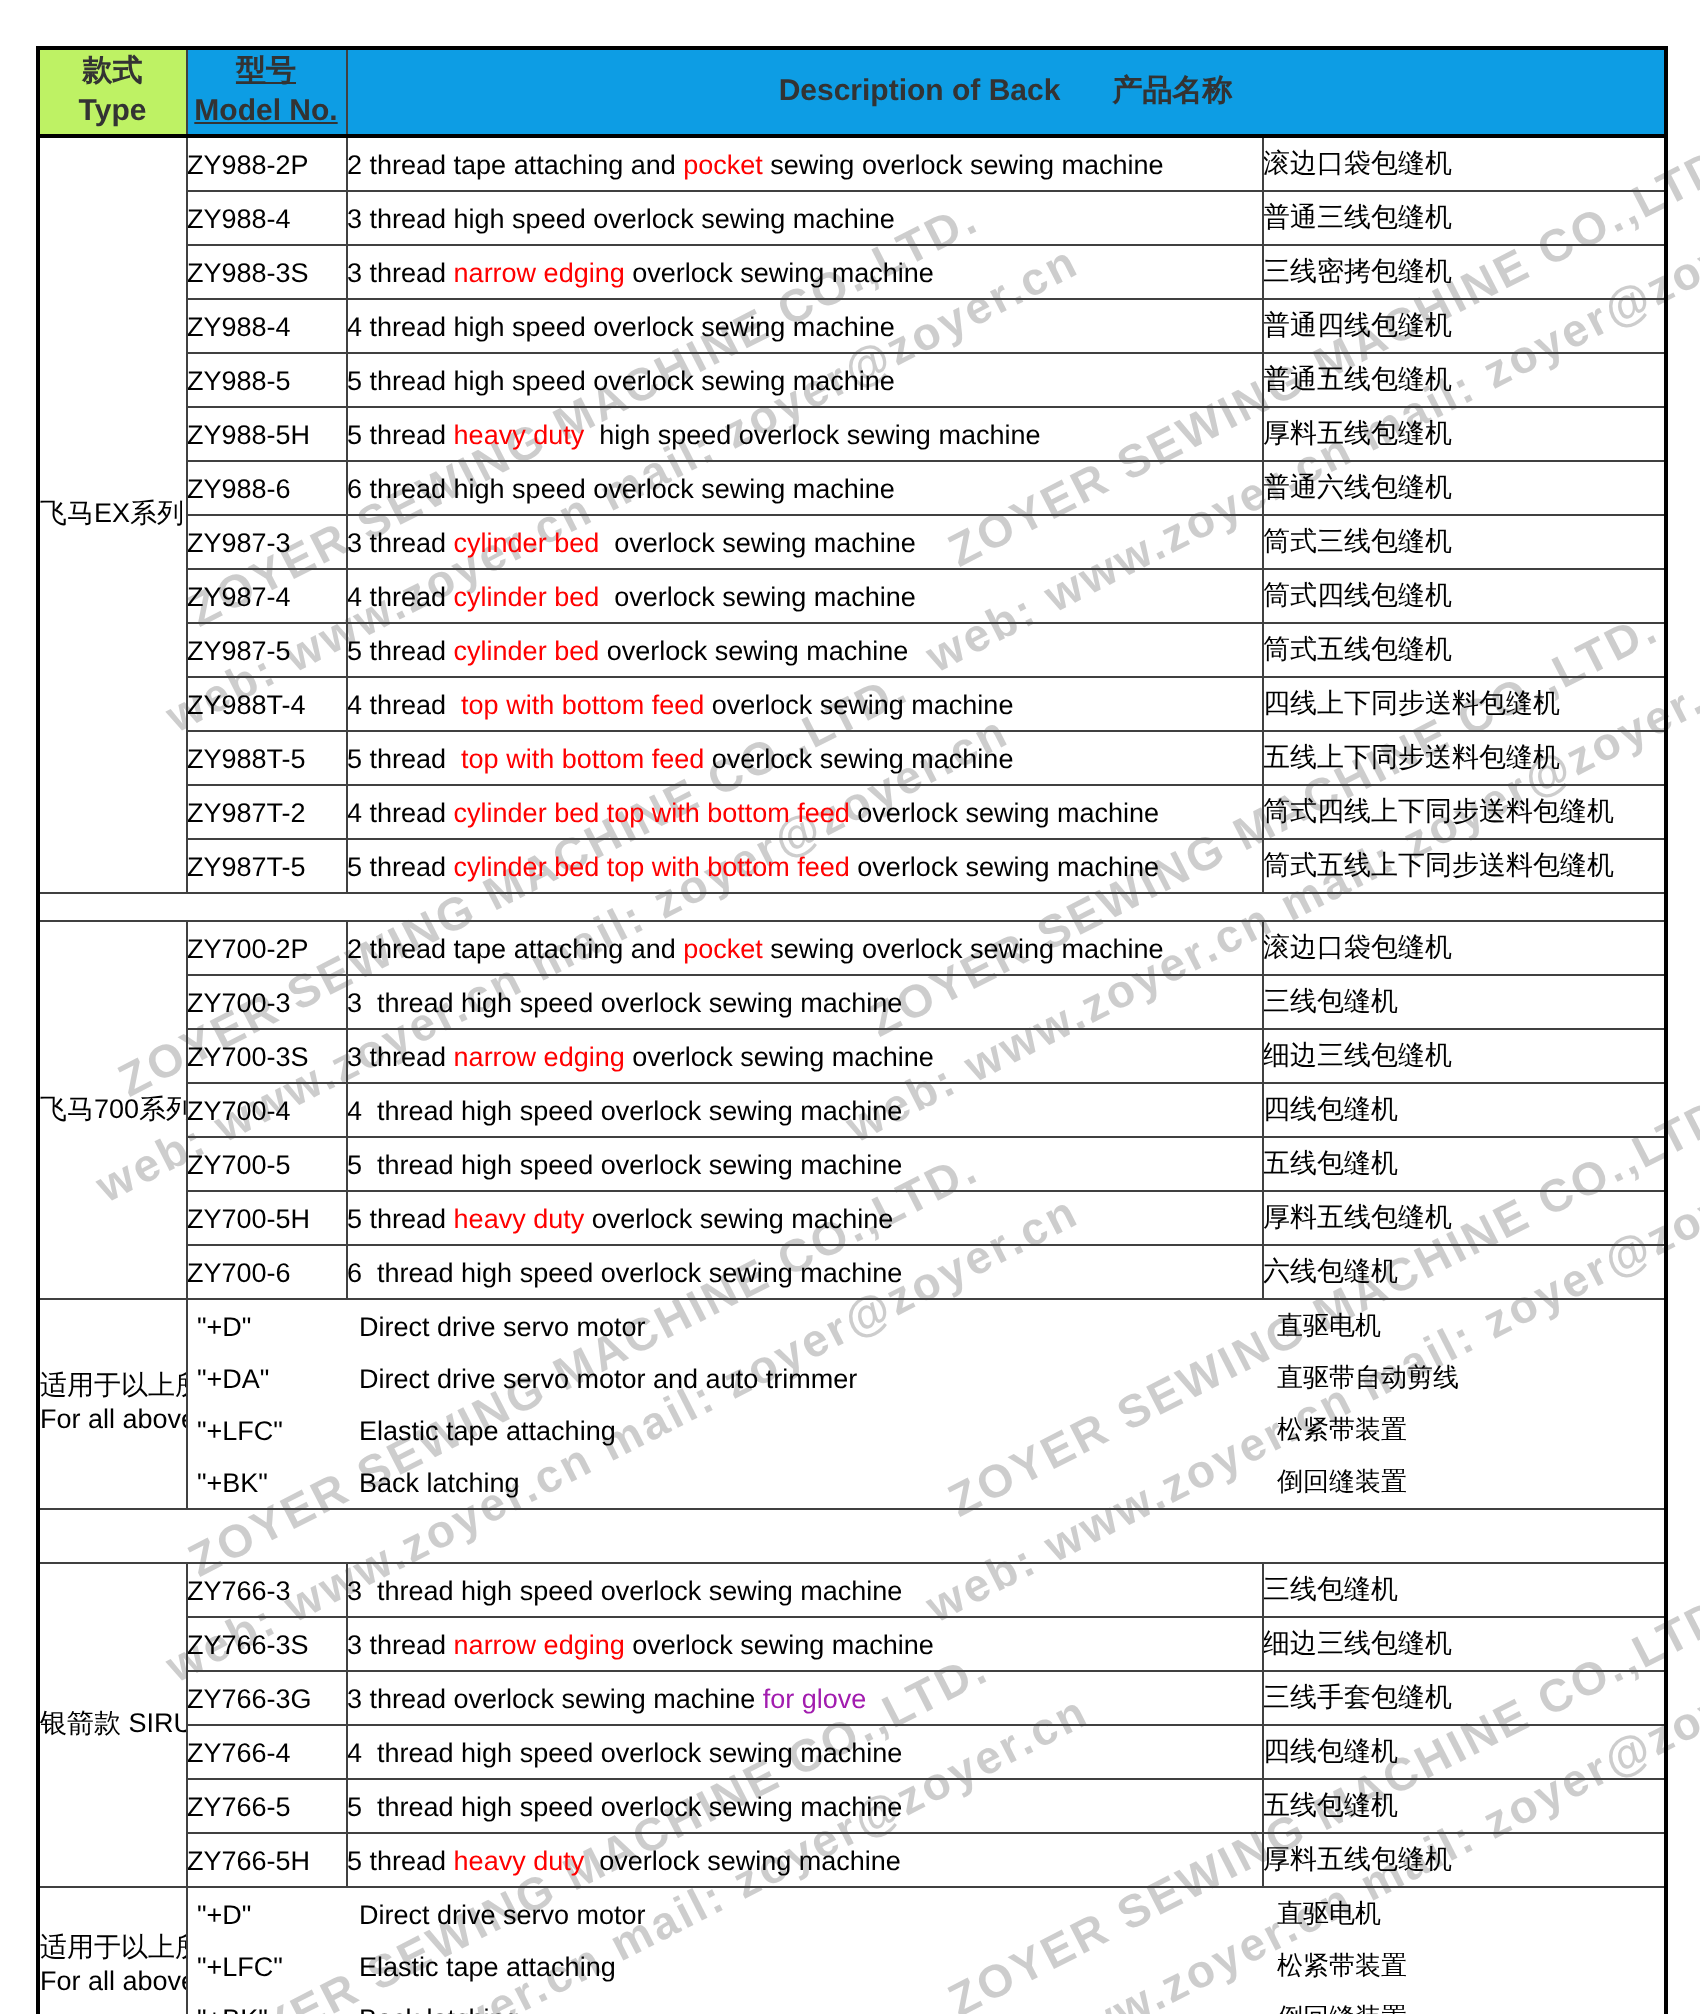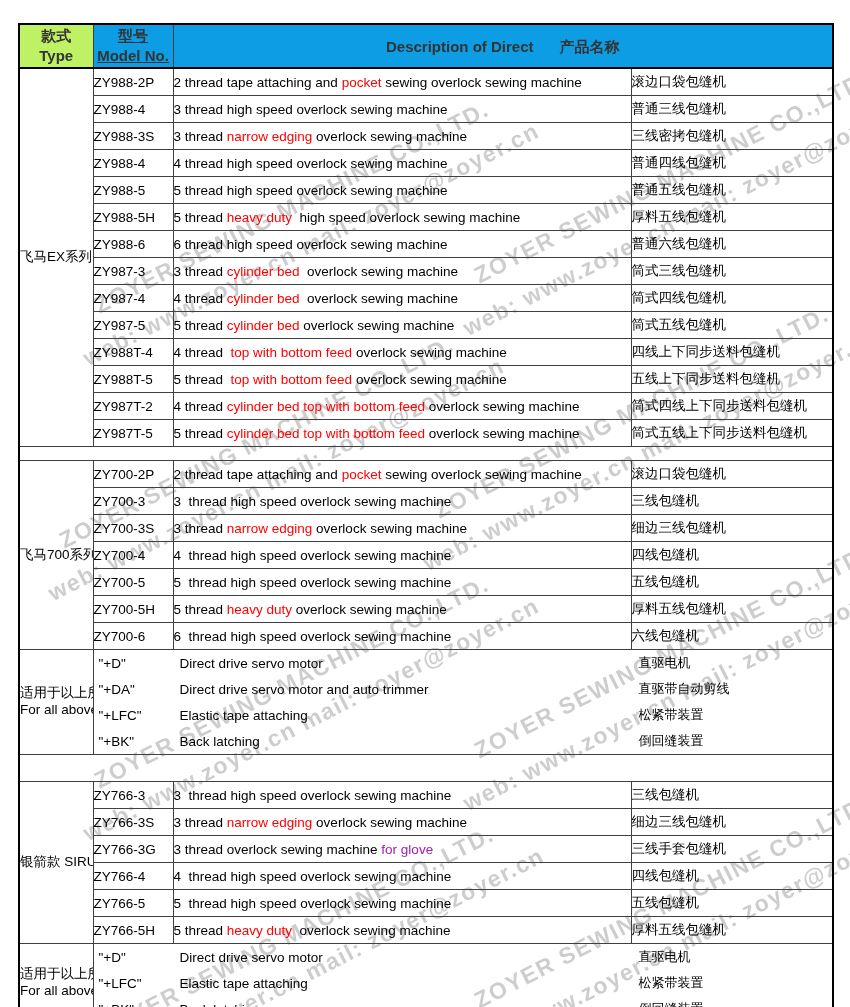--- a/index.html
+++ b/index.html
@@ -94,21 +94,21 @@
     <tr>
       <th class="hd" style="background: #bef264; color: rgb(51, 51, 51);">
         <div>款式</div>
         <div>Type</div>
       </th>
       <th class="hd" style="background: rgb(13, 157, 228); color: rgb(51, 51, 51); text-decoration: underline;">
         <div>型号</div>
         <div>Model No.</div>
       </th>
       <th class="hd hd-desc" colspan="2" style="background: rgb(13, 157, 228); color: rgb(51, 51, 51);">
-        <span>Description of Direct</span><span class="hd-gap"></span><span>产品名称</span>
+        <span>Description of Back</span><span class="hd-gap"></span><span>产品名称</span>
       </th>
     </tr>
   </thead>
   <tbody id="tbody">
       <tr>
         <td class="group" rowspan="14">飞马EX系列Pegasus EX Series</td>
         <td class="model">ZY988-2P</td>
         <td class="desc"><span>2 thread tape attaching and </span><span class="red" style="color: rgb(255, 0, 0);">pocket</span><span> sewing overlock sewing machine</span></td>
         <td class="cn">滚边口袋包缝机</td>
       </tr>

